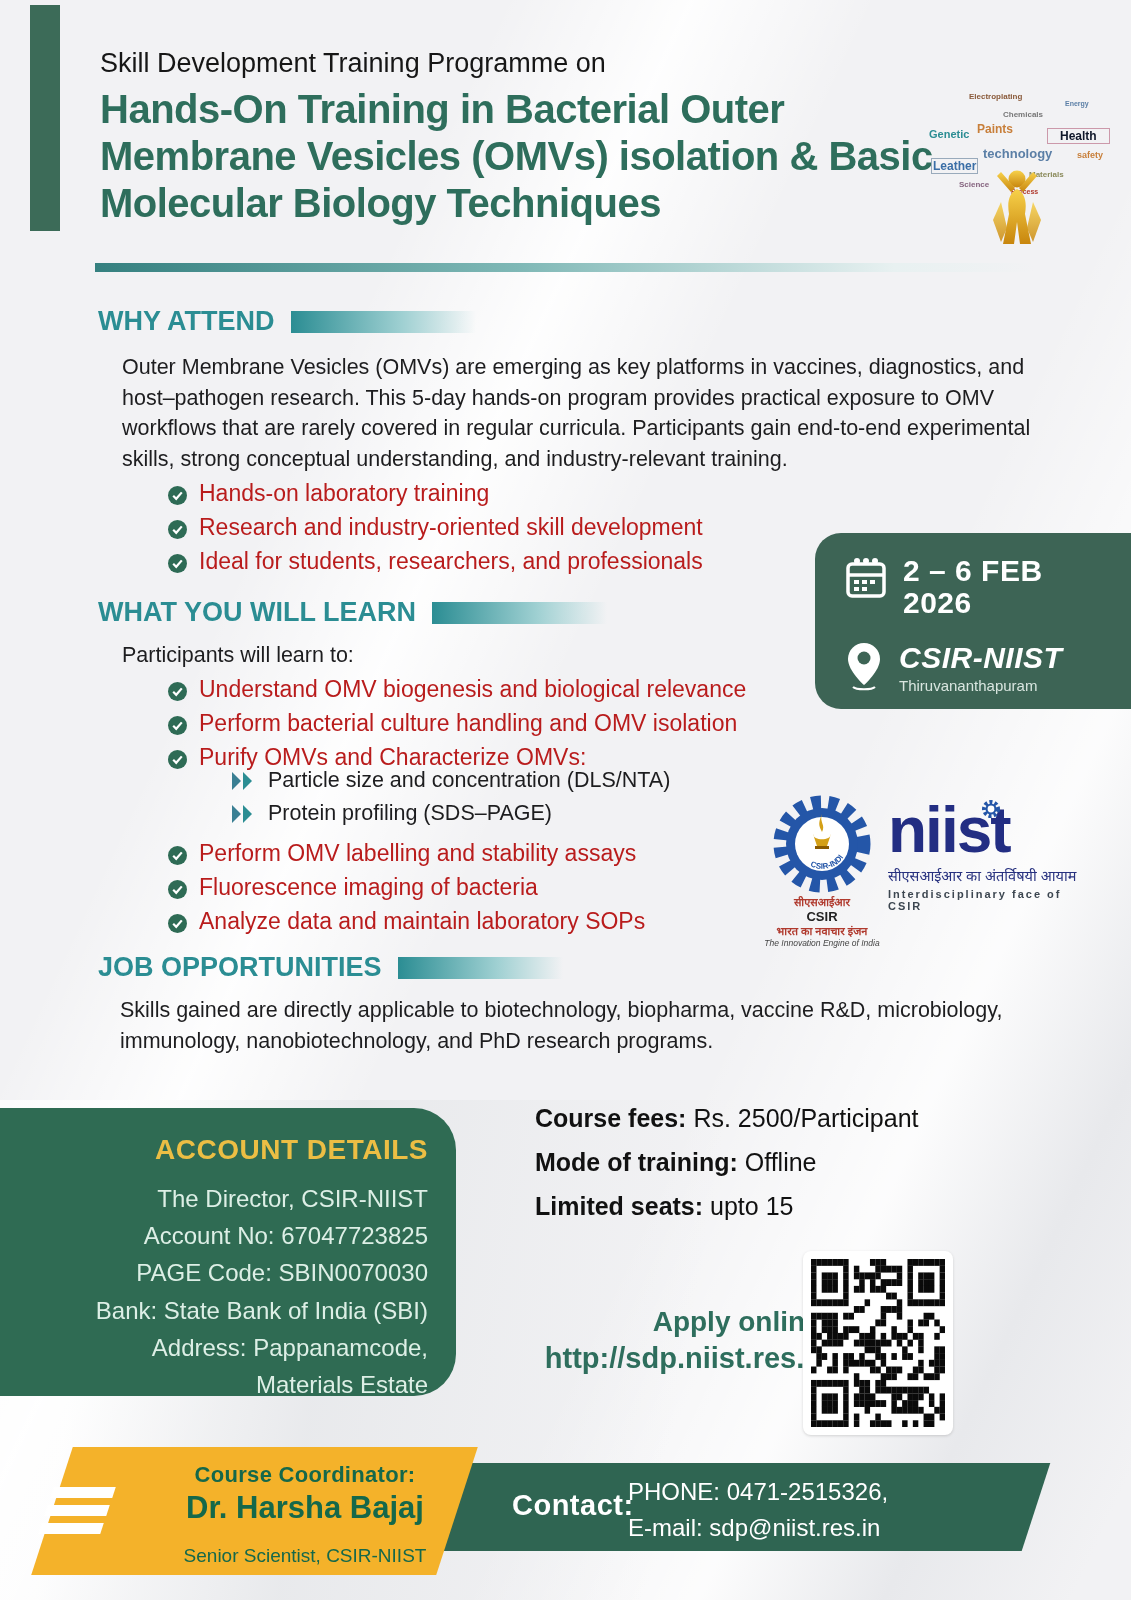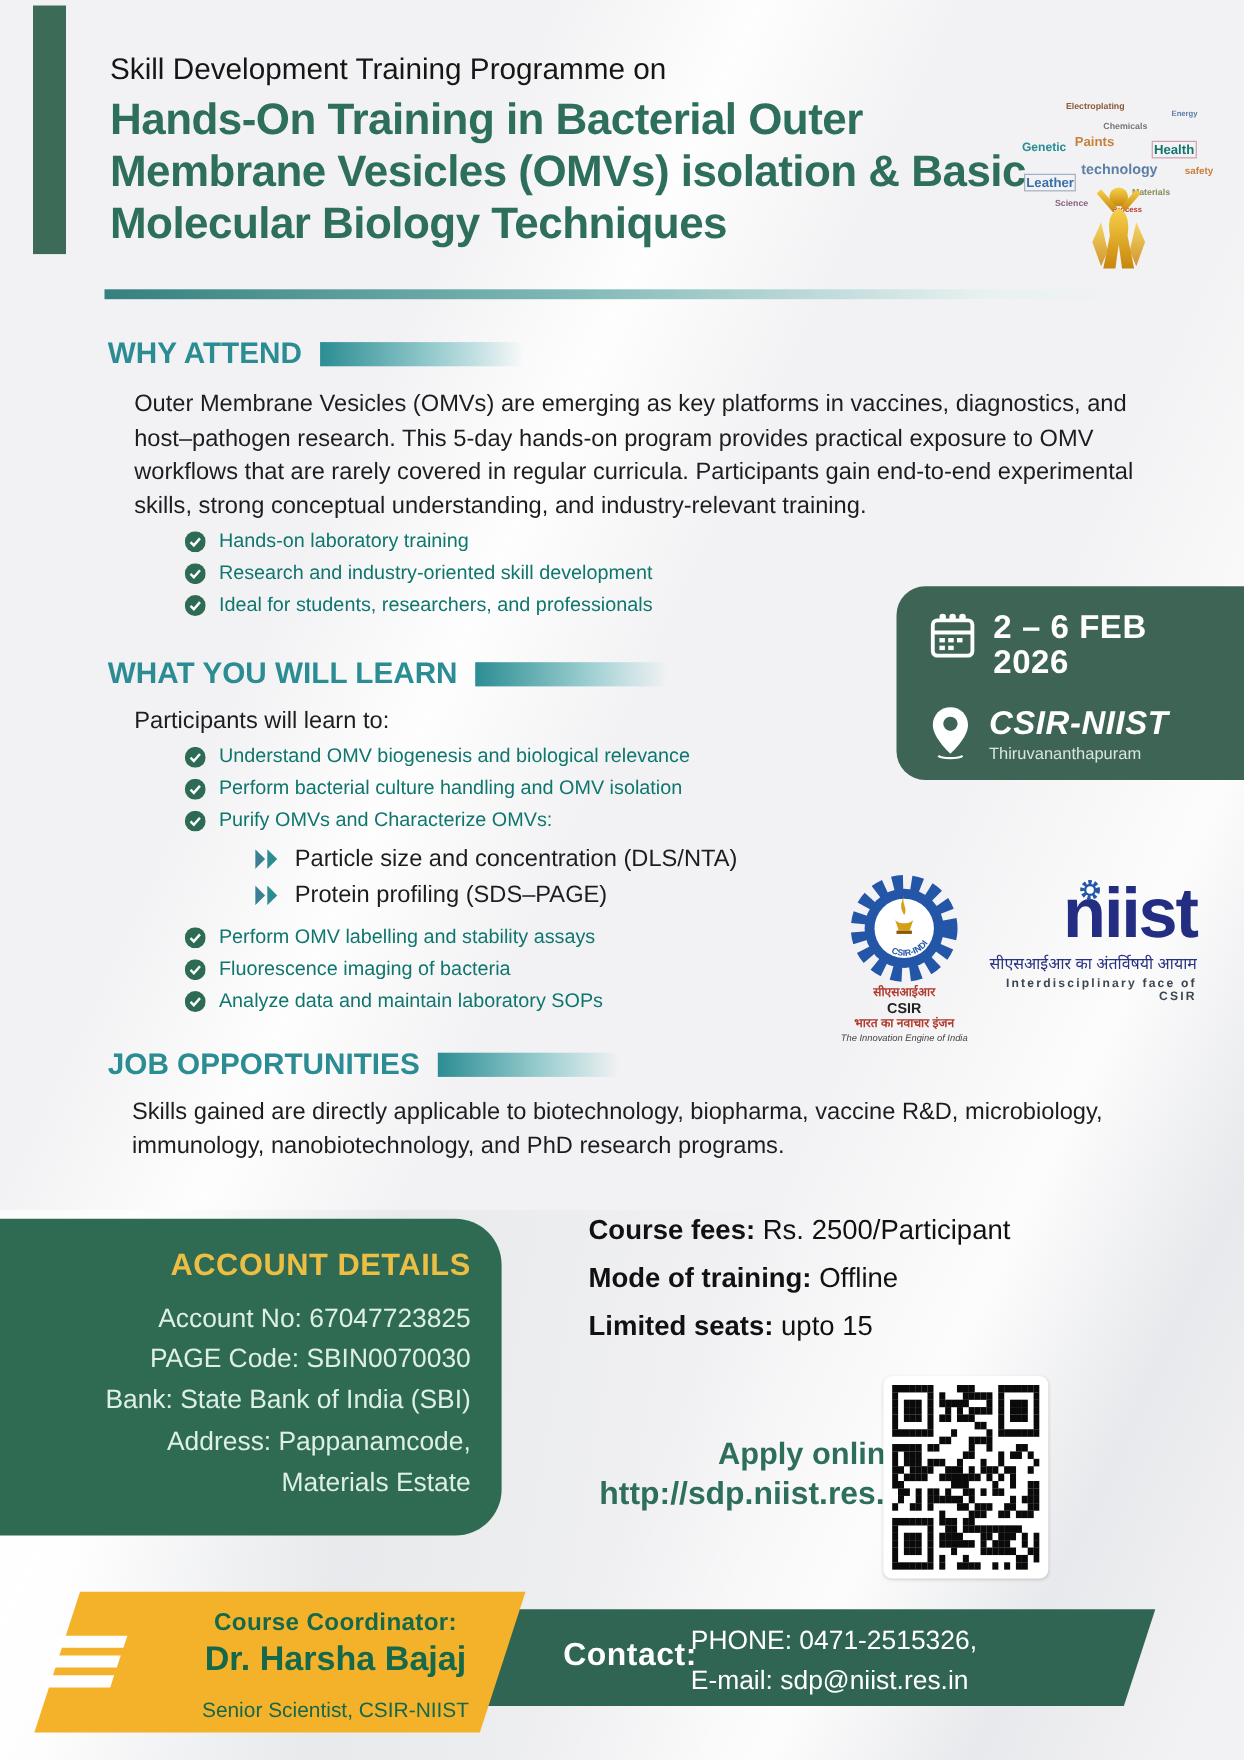--- a/index.html
+++ b/index.html
@@ -13,21 +13,21 @@
   .kicker{position:absolute;left:100px;top:48px;font-size:27px;color:#161616;}
   .title{position:absolute;left:100px;top:86px;width:840px;color:#2e6e5c;font-weight:bold;
          font-size:40px;line-height:47px;letter-spacing:-0.5px;}
   .divider{position:absolute;left:95px;top:263px;width:940px;height:9px;
            background:linear-gradient(90deg,#35807f 0%,#7fb8b6 45%,#e8f1f1 85%,rgba(255,255,255,0) 100%);}
   .sec-head{position:absolute;display:flex;align-items:center;gap:16px;}
   .sec-head .txt{color:#2b8d93;font-weight:bold;font-size:27px;letter-spacing:0px;white-space:nowrap;}
   .sec-head .bar{height:22px;background:linear-gradient(90deg,#2b8d93,#9fd0d2 60%,rgba(255,255,255,0));}
   .para{position:absolute;font-size:21.5px;line-height:1.42;color:#1d1d1f;}
   .bullets{position:absolute;display:flex;flex-direction:column;gap:7px;}
-  .b-row{display:flex;align-items:flex-end;gap:12px;font-size:18px;color:#0f766e;}
+  .b-row{display:flex;align-items:center;gap:12px;font-size:23px;color:#b91c1c;}
   .b-row svg{flex:0 0 auto;margin-top:3px;}
   .sub-row{display:flex;align-items:flex-start;gap:12px;font-size:21.5px;color:#1d1d1f;}
   .badge{position:absolute;left:815px;top:533px;width:316px;height:176px;background:#3d6455;
          border-radius:26px 0 0 26px;color:#fff;padding:22px 0 0 28px;box-sizing:border-box;}
   .badge-row{display:flex;align-items:flex-start;gap:14px;}
   .badge-date{font-size:30px;font-weight:bold;line-height:1.07;letter-spacing:0.5px;}
   .badge-venue{font-size:30px;font-weight:bold;letter-spacing:0.5px;font-style:italic;}
   .badge-city{font-size:15px;color:#d9e6e0;margin-top:2px;}
   .account{position:absolute;left:0;top:1108px;width:456px;height:288px;background:#2f6b53;
            border-radius:0 42px 42px 0;box-sizing:border-box;padding:26px 28px 0 20px;text-align:right;}
@@ -53,21 +53,21 @@
   .coord .role{font-size:19px;margin-top:19px;}
   .contact-lbl{position:absolute;left:512px;top:1489px;color:#fff;font-size:29px;font-weight:bold;letter-spacing:0.5px;}
   .contact-lines{position:absolute;left:628px;top:1474px;color:#fff;font-size:24px;line-height:1.5;}
   .cloud{position:absolute;left:925px;top:88px;width:190px;height:120px;}
   .cloud span{position:absolute;font-weight:bold;white-space:nowrap;}
   .logos-csir{position:absolute;left:762px;top:792px;width:120px;text-align:center;}
   .logos-csir .c1{color:#b03a2e;font-size:11px;font-weight:bold;line-height:1.2;}
   .logos-csir .c2{color:#222;font-size:13px;font-weight:bold;line-height:1.2;}
   .logos-csir .c3{color:#b03a2e;font-size:11px;font-weight:bold;line-height:1.2;}
   .logos-csir .c4{color:#444;font-size:8.5px;font-style:italic;line-height:1.3;}
-  .logos-niist{position:absolute;left:888px;top:800px;width:200px;text-align:right;}
+  .logos-niist{position:absolute;left:888px;top:800px;width:200px;text-align:left;}
   .niist-word{color:#232e83;font-size:64px;font-weight:bold;letter-spacing:-2px;line-height:0.95;position:relative;}
   .niist-gear{position:absolute;left:92px;top:-2px;}
   .niist-c1{color:#27317f;font-size:14.5px;margin-top:4px;}
   .niist-c2{color:#3c4650;font-size:11px;letter-spacing:2px;margin-top:3px;font-weight:bold;}
 </style>
 </head>
 <body>
 
 <div id="canvas">
 
@@ -82,21 +82,21 @@
     <div>Hands-On Training in Bacterial Outer</div>
     <div>Membrane Vesicles (OMVs) isolation &amp; Basic</div>
     <div>Molecular Biology Techniques</div>
   </div>
 
   <div class="cloud">
     <span style="left:44px;top:4px;font-size:8px;color:#8a5a3a;">Electroplating</span>
     <span style="left:78px;top:22px;font-size:8px;color:#777;">Chemicals</span>
     <span style="left:140px;top:12px;font-size:7px;color:#5b7fa6;">Energy</span>
     <span style="left:52px;top:34px;font-size:12px;color:#c87f3a;">Paints</span>
-    <span style="left:122px;top:40px;font-size:12px;color:#0f766e;border:1px solid #c9a;padding:0 1px;">Health</span>
+    <span style="left:122px;top:40px;font-size:12px;color:#0f172a;border:1px solid #c9a;padding:0 12px;">Health</span>
     <span style="left:4px;top:40px;font-size:11px;color:#2b8d93;">Genetic</span>
     <span style="left:58px;top:58px;font-size:13px;color:#5b7fa6;">technology</span>
     <span style="left:6px;top:70px;font-size:12px;color:#3a6ea6;border:1px solid #9ab;padding:0 1px;">Leather</span>
     <span style="left:152px;top:62px;font-size:9px;color:#c87f3a;">safety</span>
     <span style="left:104px;top:82px;font-size:8px;color:#8a8a5a;">Materials</span>
     <span style="left:34px;top:92px;font-size:8px;color:#86647f;">Science</span>
     <span style="left:86px;top:100px;font-size:7px;color:#b03a2e;">Process</span>
   </div>
   <svg style="position:absolute;left:985px;top:168px;" width="64" height="78" viewBox="0 0 64 78">
     <defs>
@@ -281,20 +281,21 @@
   </div>
 
   <div class="sec-head" style="left:98px;top:952px;">
     <span class="txt">JOB OPPORTUNITIES</span>
     <span class="bar" style="width:165px;"></span>
   </div>
   <div class="para-job">Skills gained are directly applicable to biotechnology, biopharma, vaccine R&amp;D, microbiology, immunology, nanobiotechnology, and PhD research programs.</div>
 
   <div class="account">
     <div class="hd">ACCOUNT DETAILS</div>
+    <div class="ln">The Director, CSIR-NIIST</div>
     <div class="ln">Account No: 67047723825</div>
     <div class="ln">PAGE Code: SBIN0070030</div>
     <div class="ln">Bank: State Bank of India (SBI)</div>
     <div class="ln">Address: Pappanamcode,</div>
     <div class="ln">Materials Estate</div>
   </div>
 
   <div class="fees">
     <div class="row">
       <span class="lbl">Course fees:</span>

